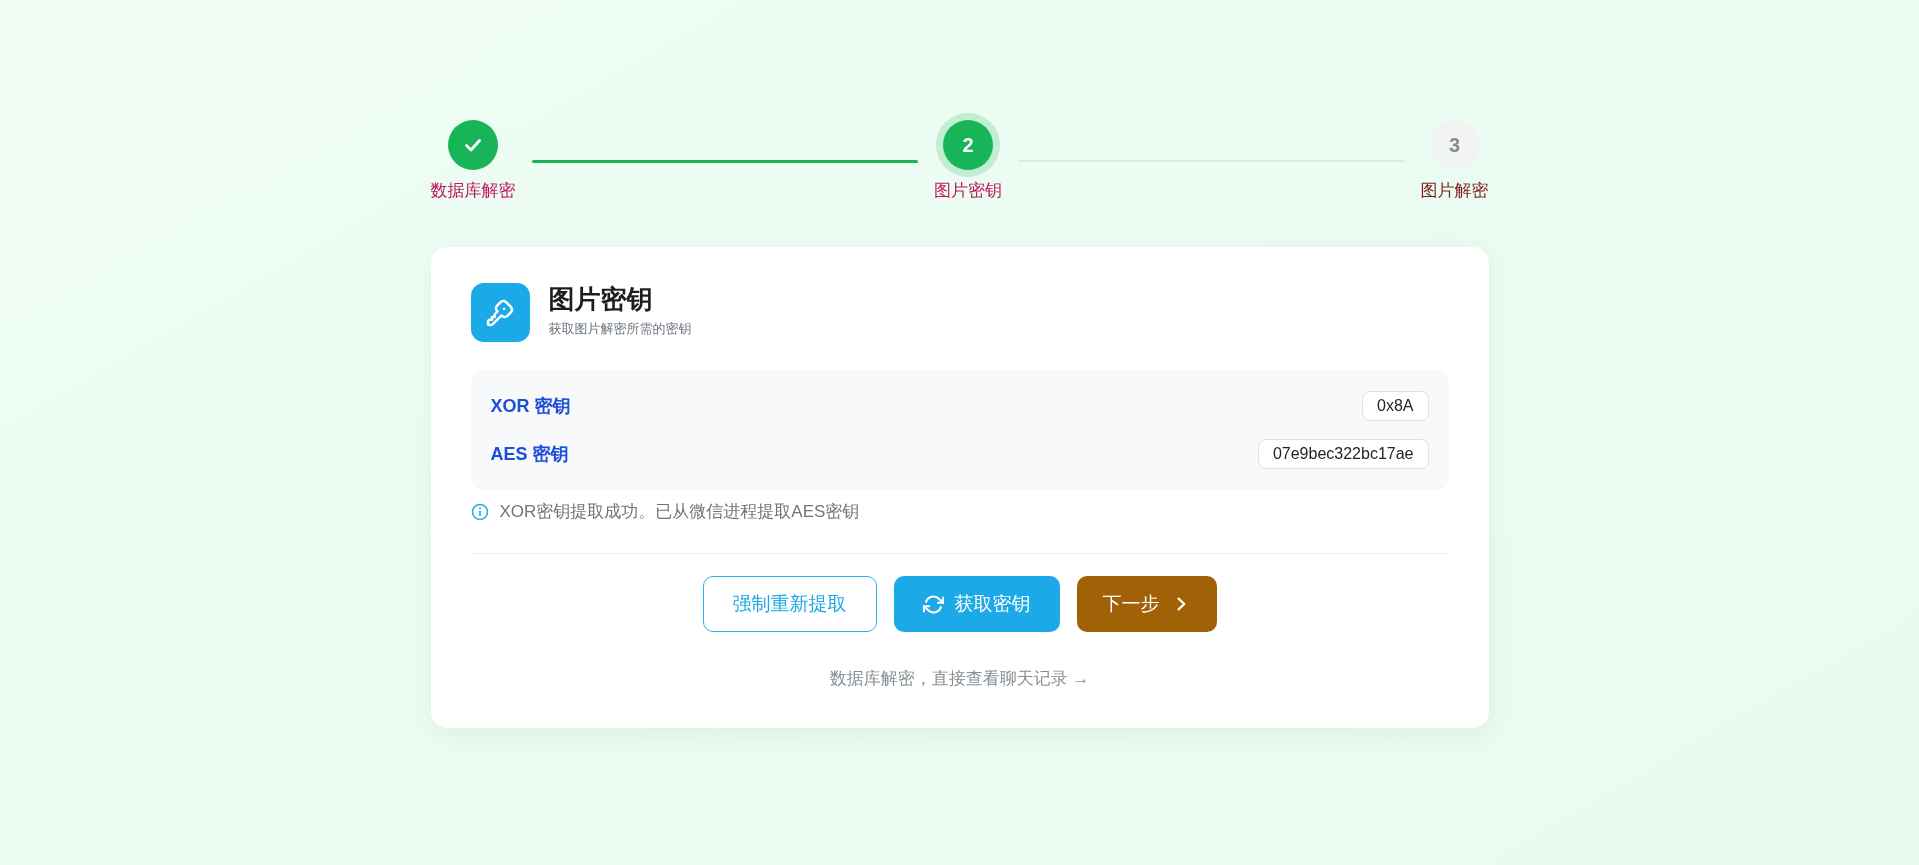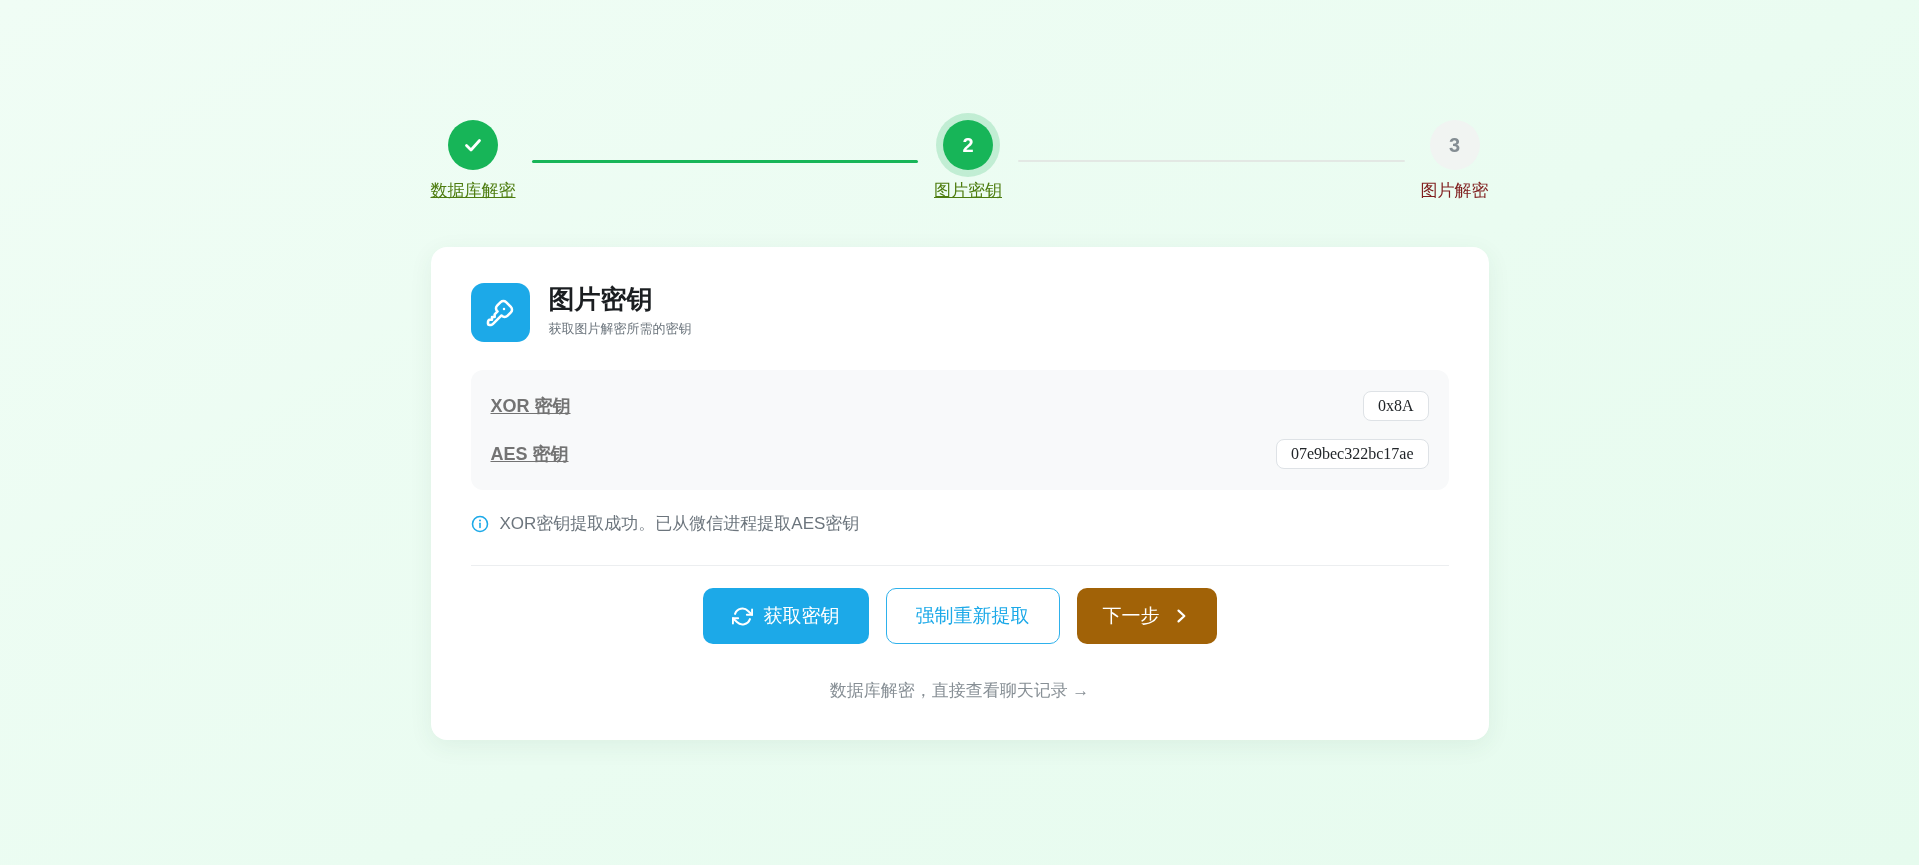--- a/index.html
+++ b/index.html
@@ -20,21 +20,21 @@
     display: flex; align-items: center; justify-content: center;
     font-size: 20px; font-weight: bold;
   }
   .step.completed .step-circle { background: #17b558; }
   .step.active .step-circle {
     background: #17b558; color: #ffffff;
     box-shadow: 0 0 0 7px rgba(23, 181, 88, 0.20);
   }
   .step.pending .step-circle { background: #f1f4f2; color: #848d93; }
   .step-label { font-size: 17px; white-space: nowrap; }
-  .step.completed .step-label, .step.active .step-label { color: #4d7c0f; text-decoration: underline; }
+  .step.completed .step-label, .step.active .step-label { color: #be185d; }
   .step.pending .step-label { color: #7f1d1d; }
   .connector { flex: 1; margin: 0 16px; border-radius: 2px; }
   .connector.done { height: 3px; background: #17b558; }
   .connector.todo { height: 2px; background: #e3e8e4; }
 
   
   .card {
     margin-top: 45px;
     background: #ffffff;
     border-radius: 16px;
@@ -53,32 +53,32 @@
   .panel {
     margin-top: 28px;
     background: #f8f9fa;
     border-radius: 12px;
     padding: 12px 20px;
   }
   .panel-row {
     display: flex; align-items: center; justify-content: space-between;
     height: 48px;
   }
-  .panel-key { font-size: 18px; font-weight: 600; color: #737373; text-decoration: underline; }
+  .panel-key { font-size: 18px; font-weight: 600; color: #1d4ed8; }
   .value-chip {
     background: #ffffff;
     border: 1px solid #dee2e6;
     border-radius: 8px;
     padding: 5px 14px;
-    font-family: Liberation Serif, serif;
+    font-family: Liberation Sans, sans-serif;
     font-size: 16px;
     color: #212529;
   }
 
-  .info-row { margin-top: 22px; display: flex; align-items: center; gap: 11px; }
+  .info-row { margin-top: 10px; display: flex; align-items: center; gap: 11px; }
   .info-text { font-size: 17px; color: #6c757d; }
 
   .divider { margin-top: 30px; border-top: 1px solid #eceef0; }
 
   .actions { margin-top: 22px; display: flex; justify-content: center; gap: 17px; }
   .btn {
     height: 56px;
     border-radius: 10px;
     font-size: 19px;
     font-family: "Liberation Sans", "DejaVu Sans", sans-serif;
@@ -162,35 +162,35 @@
           <line x1="12" y1="11" x2="12" y2="16.6"></line>
           <line x1="12" y1="7.2" x2="12.01" y2="7.2" stroke-width="2.6"></line>
         </svg>
       </span>
       <span class="info-text">XOR密钥提取成功。已从微信进程提取AES密钥</span>
     </div>
 
     <div class="divider"></div>
 
     <div class="actions">
+      <button class="btn btn-outline">
+        <span>强制重新提取</span>
+      </button>
+
       <button class="btn btn-blue">
         <span class="icon">
           <svg width="21" height="21" viewBox="0 0 24 24" fill="none" stroke="#ffffff" stroke-width="2.3" stroke-linecap="round" stroke-linejoin="round">
             <polyline points="23 4 23 10 17 10"></polyline>
             <polyline points="1 20 1 14 7 14"></polyline>
             <path d="M3.51 9a9 9 0 0 1 14.85-3.36L23 10M1 14l4.64 4.36A9 9 0 0 0 20.49 15"></path>
           </svg>
         </span>
         <span>获取密钥</span>
       </button>
 
-      <button class="btn btn-outline">
-        <span>强制重新提取</span>
-      </button>
-
       <button class="btn btn-green">
         <span>下一步</span>
         <span class="icon">
           <svg width="20" height="20" viewBox="0 0 24 24" fill="none" stroke="#ffffff" stroke-width="2.6" stroke-linecap="round" stroke-linejoin="round">
               <polyline points="9 5.5 16 12 9 18.5"></polyline>
             </svg>
         </span>
       </button>
     </div>
 

